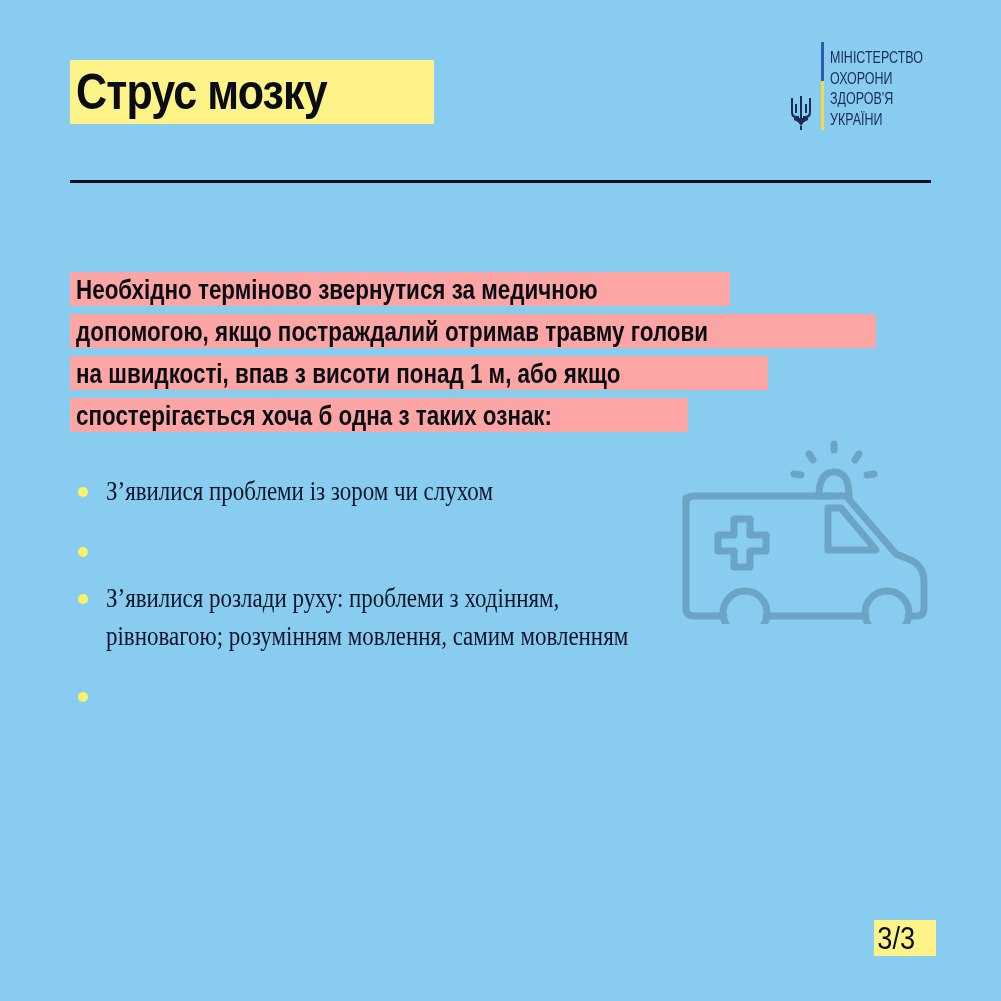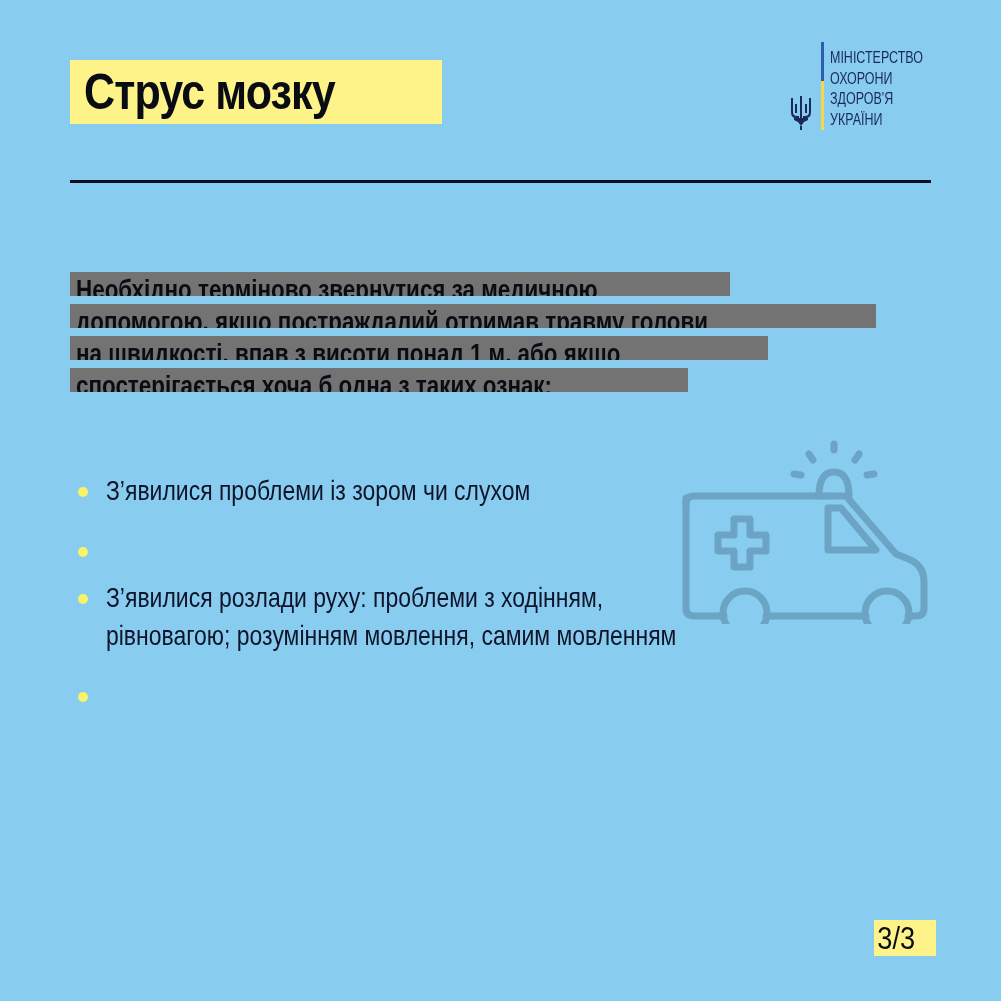--- a/index.html
+++ b/index.html
@@ -7,21 +7,21 @@
     body {
       background: #88cdef;
       font-family: "Liberation Sans", sans-serif;
       position: relative;
       color: #0f1222;
     }
     .title-box {
       position: absolute;
       left: 70px; top: 60px;
       height: 64px;
-      padding: 0 8px 0 14px;
+      padding: 0 8px 0 6px;
       background: #fdf389;
       display: flex; align-items: center;
     }
     .title-text {
       font-family: "Liberation Sans", sans-serif;
       font-weight: bold;
       font-size: 50px;
       letter-spacing: -1px;
       color: #0a0c14;
       transform: scaleX(0.86);
@@ -53,23 +53,23 @@
       left: 70px; top: 180px;
       width: 861px; height: 3px;
       background: #0b1020;
     }
     .intro {
       position: absolute;
       left: 70px; top: 272px;
     }
     .intro-line {
       display: block;
-      height: 24px;
+      height: 34px;
       margin-bottom: 8px;
-      background: #737373;
+      background: #fca5a5;
       width: fit-content;
       padding: 0 6px 0 6px;
       overflow: hidden;
     }
     .intro-line span {
       display: inline-block;
       font-weight: bold;
       font-size: 28px;
       line-height: 36px;
       color: #0a0c14;
@@ -78,20 +78,21 @@
       white-space: nowrap;
     }
     .bullets {
       position: absolute;
       left: 78px; top: 472px;
       width: 800px;
     }
     .bullet {
       display: flex; align-items: flex-start;
       margin-bottom: 22px;
+      font-family: Liberation Serif, serif;
     }
     .dot {
       width: 10px; height: 10px; border-radius: 50%;
       background: #fbf26a;
       margin-top: 15px; margin-right: 18px; flex-shrink: 0;
     }
     .bullet-text {
       display: flex; flex-direction: column;
     }
     .bullet-text span {

